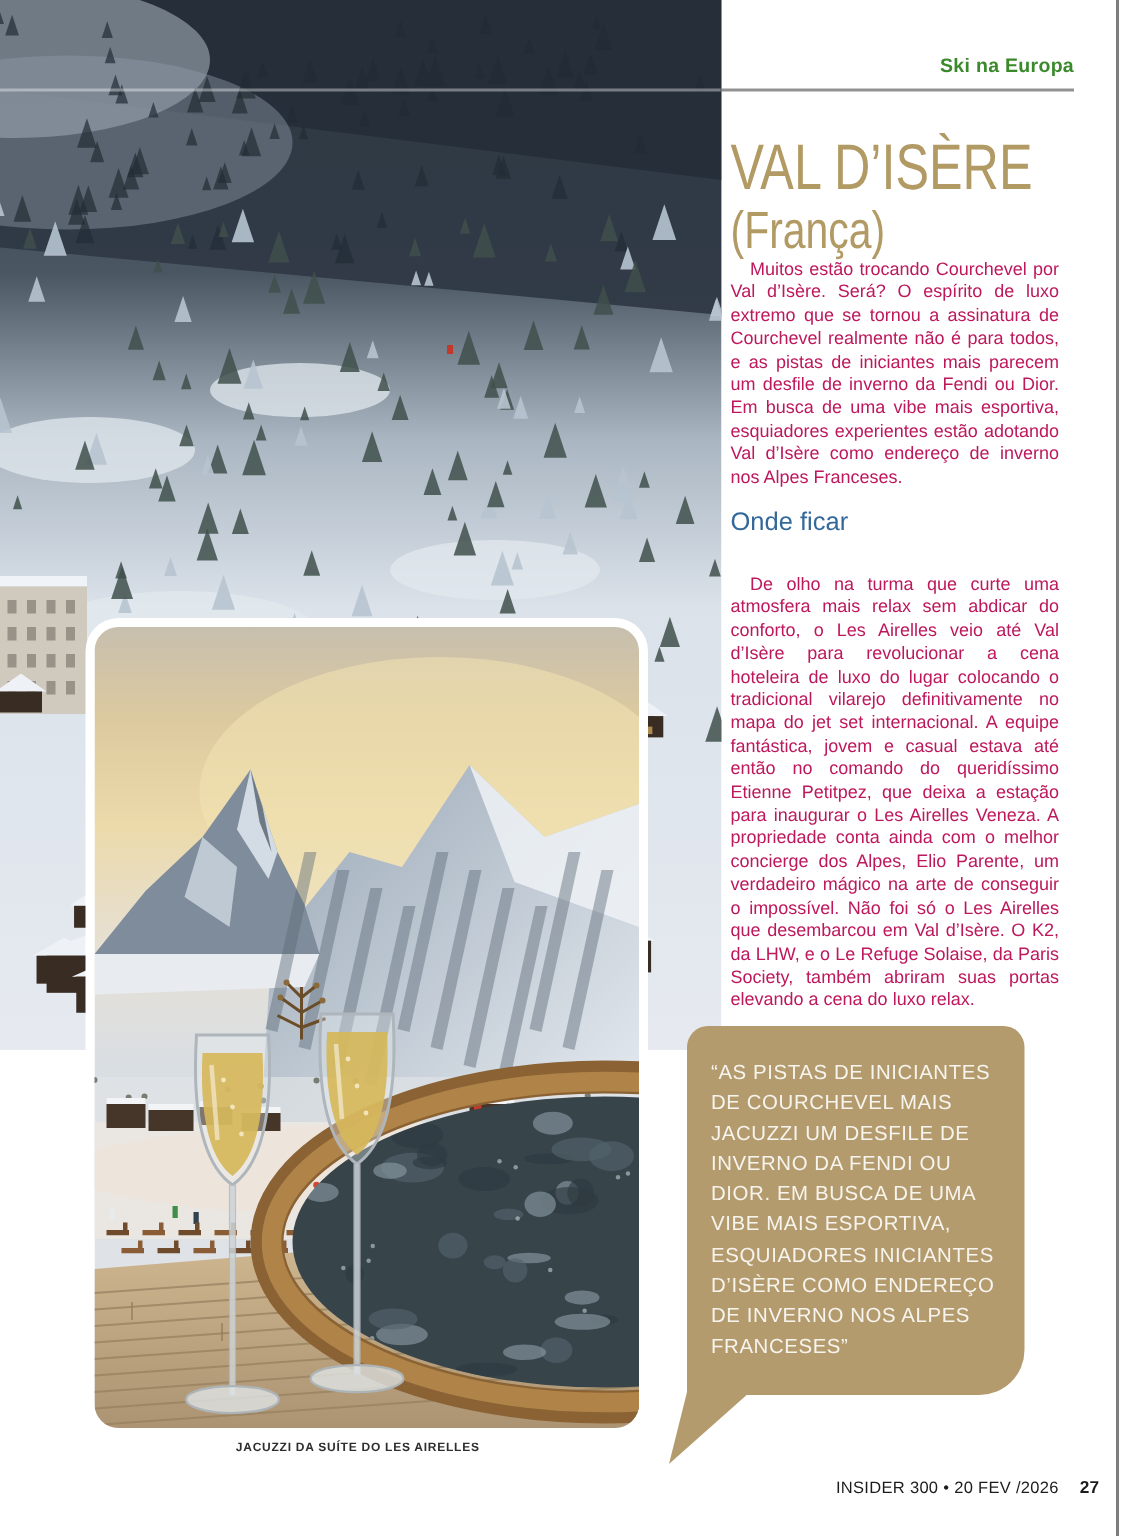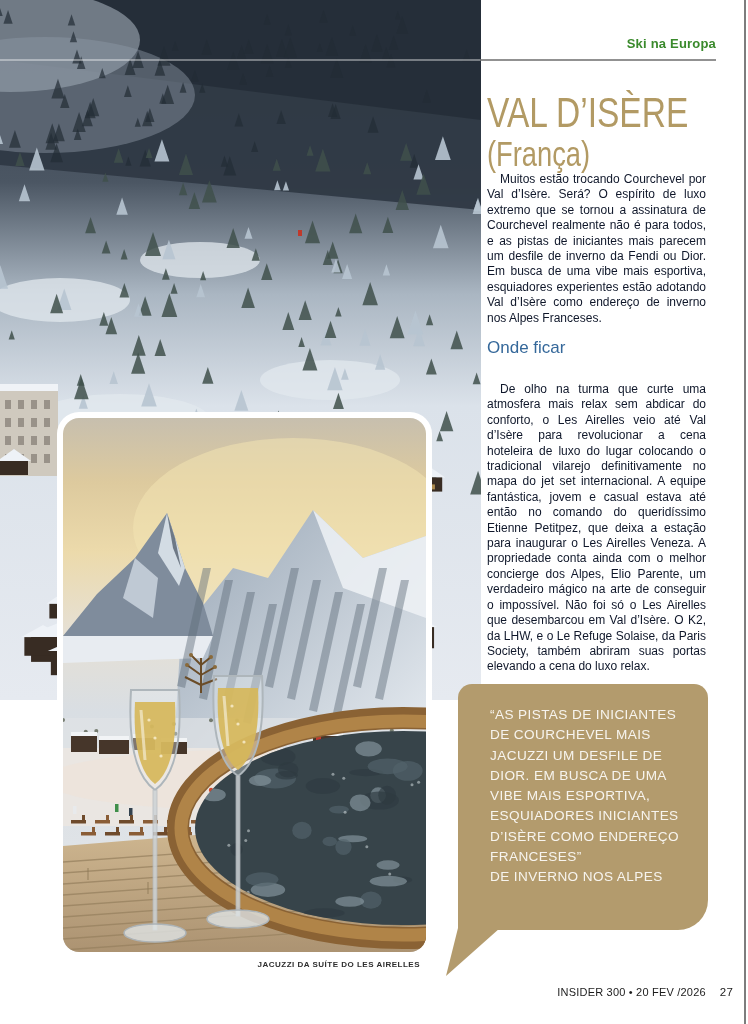--- a/index.html
+++ b/index.html
@@ -12,36 +12,36 @@
   .main-photo svg{display:block}
   .header-rule{position:absolute;top:59px;left:0;width:716px;height:1.5px;
     background:linear-gradient(to right, rgba(255,255,255,.38) 0 67%, rgba(118,118,118,.8) 67%)}
   .section-label{position:absolute;top:36px;right:32px;font-size:13px;font-weight:bold;
     letter-spacing:.2px;color:var(--section-green)}
   .col{position:absolute;left:487px;top:0;width:219px;height:828px}
   .title-wrap{position:absolute;top:90px;left:0;transform:scaleX(.78);transform-origin:left top;
     color:var(--accent-gold);white-space:nowrap}
   .title{font-size:43px;line-height:45px;font-weight:400}
   .subtitle{font-size:35px;line-height:37px;font-weight:400}
-  .para{font-size:12px;line-height:15.4px;color:#0f172a;text-align:justify;text-indent:13px;width:219px}
+  .para{font-size:12px;line-height:15.4px;color:#be185d;text-align:justify;text-indent:13px;width:219px}
   .intro{position:absolute;top:160px;left:0}
   .heading{position:absolute;top:333px;left:0;font-size:17px;line-height:30px;color:var(--heading-blue)}
   .body-para{position:absolute;top:370px;left:0}
   .inset{position:absolute;left:57px;top:412px;width:375px;height:546px;background:#ffffff;
     border-radius:22px;padding:6px;box-sizing:border-box}
   .inset svg{display:block;border-radius:16px}
-  .caption{position:absolute;left:57px;top:960px;width:363px;text-align:right;font-size:8px;
+  .caption{position:absolute;left:57px;top:960px;width:363px;text-align:center;font-size:8px;
     font-weight:bold;letter-spacing:.5px;color:#2e2e2e}
-  .quote{position:absolute;left:458px;top:684px;width:250px;height:246px;background:var(--quote-background);
-    border-radius:14px 14px 30px 0;box-sizing:border-box;padding:21px 12px 0 32px}
+  .quote{position:absolute;left:458px;top:684px;width:225px;height:246px;background:var(--quote-background);
+    border-radius:14px 14px 30px 0;box-sizing:border-box;padding:21px 12px 0 16px}
   .quote-line{font-size:13.6px;line-height:20.3px;color:#f7f4ee;letter-spacing:.4px;white-space:nowrap}
   .quote-tail{position:absolute;left:446px;top:928px;width:60px;height:52px}
   .footer{position:absolute;top:986px;right:15px;font-size:11px;color:#1c1c1c;letter-spacing:.2px;white-space:nowrap}
   .footer .mag{font-weight:normal}
-  .footer .pagenum{font-weight:normal;margin-left:14px;font-size:11.5px}
+  .footer .pagenum{font-weight:bold;margin-left:14px;font-size:11.5px}
   .right-rule{position:absolute;left:744px;top:0;width:1.5px;height:1024px;background:#7d7d7d}
 </style>
 </head>
 <body style="--accent-gold: #b29a64; --quote-background: #b39b6d; --heading-blue: #35689a; --section-green: #3a8a2c;">
 
 <div class="main-photo">
   <svg id="main-scene" width="481" height="700" viewBox="0 0 481 700" xmlns="http://www.w3.org/2000/svg">
     <defs>
       <linearGradient id="mg1" x1="0" y1="0" x2="0" y2="1">
         <stop offset="0" stop-color="#39424e"></stop>
@@ -636,26 +636,27 @@
       </g>
   </svg>
 </div>
 <div class="caption">JACUZZI DA SUÍTE DO LES AIRELLES</div>
 
 <div class="quote">
   <div id="quote-lines">
       <div class="quote-line">“AS PISTAS DE INICIANTES</div>
       <div class="quote-line">DE COURCHEVEL MAIS</div>
       <div class="quote-line">JACUZZI UM DESFILE DE</div>
+      <div class="quote-line">INVERNO DA FENDI OU</div>
       <div class="quote-line">DIOR. EM BUSCA DE UMA</div>
       <div class="quote-line">VIBE MAIS ESPORTIVA,</div>
       <div class="quote-line">ESQUIADORES INICIANTES</div>
       <div class="quote-line">D’ISÈRE COMO ENDEREÇO</div>
+      <div class="quote-line">DE INVERNO NOS ALPES</div>
       <div class="quote-line">FRANCESES”</div>
-      <div class="quote-line">DE INVERNO NOS ALPES</div>
     </div>
 </div>
 <svg class="quote-tail" width="60" height="52" viewBox="0 0 60 52" xmlns="http://www.w3.org/2000/svg">
   <polygon points="12,0 54,0 0,48" fill="#b39b6d"></polygon>
 </svg>
 
 <div class="footer">
   <span class="mag">INSIDER</span><span> 300 • 20 FEV /2026</span><span class="pagenum">27</span>
 </div>
 

